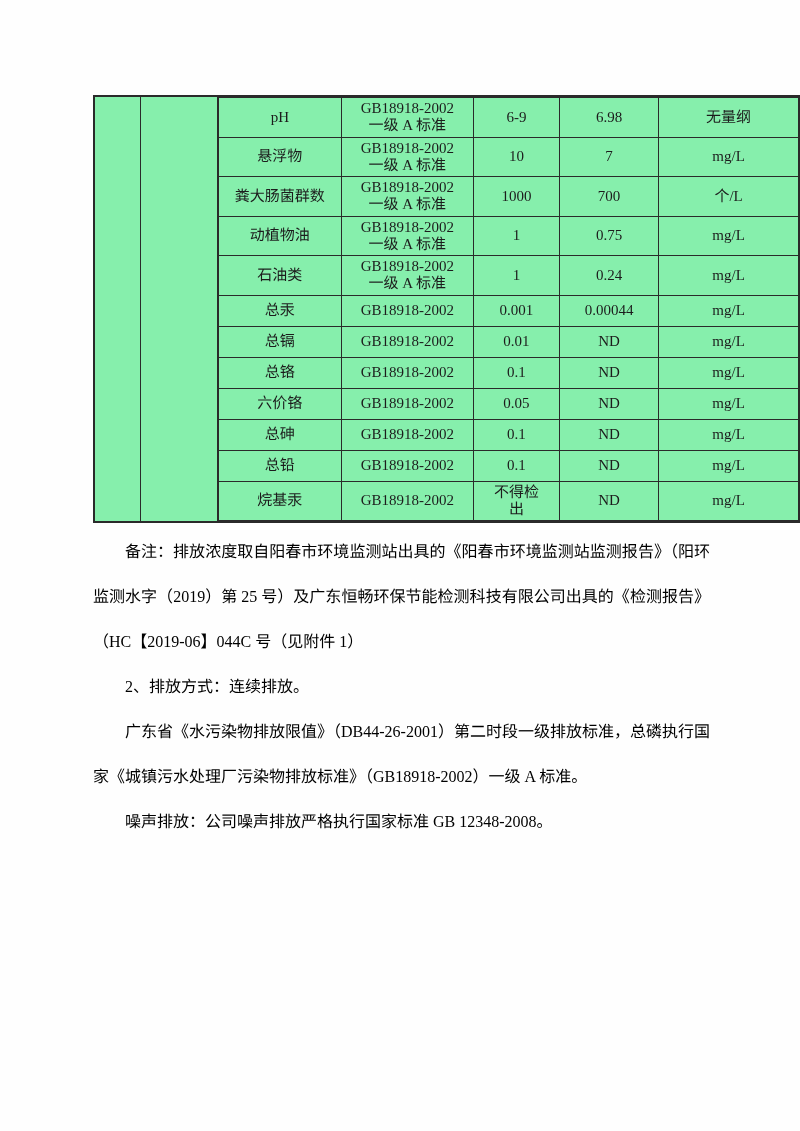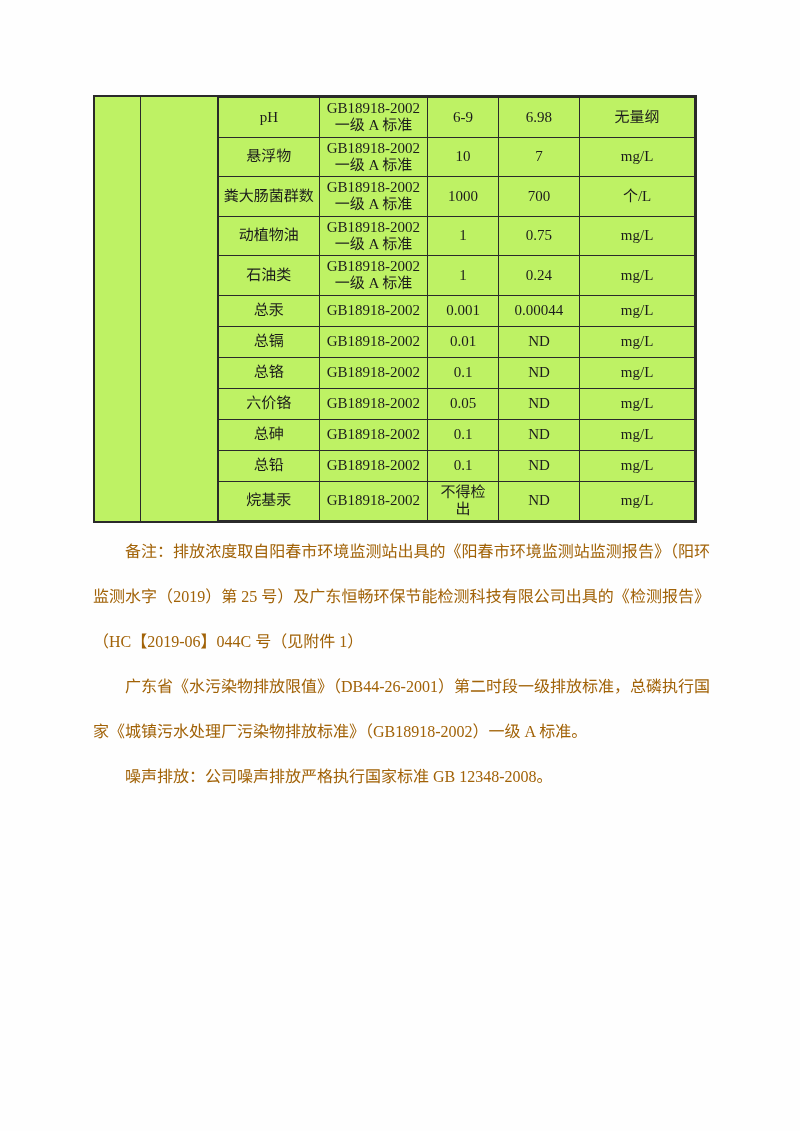--- a/index.html
+++ b/index.html
@@ -19,24 +19,24 @@
   }
   .content {
     position: absolute;
     left: 93px;
     top: 95px;
     width: 617px;
   }
   
   .doc-table {
     display: flex;
-    width: 604px;
+    width: 708px;
     border: 2px solid #2a2a2a;
     box-sizing: border-box;
-    background: #bef264;
+    background: #86efac;
   }
   .span-col {
     box-sizing: border-box;
     border-right: 1px solid #2a2a2a;
   }
   .col-a { width: 46px; }
   .col-b { width: 77px; }
   .doc-table table {
     flex: 1;
     border-collapse: collapse;
@@ -62,21 +62,21 @@
   .body-text {
     margin-top: 6px;
     width: 617px;
   }
   .body-text p {
     margin: 0;
     font-size: 16px;
     line-height: 45px;
     text-align: justify;
     text-indent: 32px;
-    color: #a16207;
+    color: #000000;
   }
 </style>
 </head>
 <body>
 
 <div class="page">
   <div class="content">
 
     <div class="doc-table">
       <div class="span-col col-a"></div>
@@ -193,18 +193,19 @@
 出</td>
               <td>ND</td>
               <td>mg/L</td>
             </tr>
           </tbody>
       </table>
     </div>
 
     <div class="body-text">
       <p>备注：排放浓度取自阳春市环境监测站出具的《阳春市环境监测站监测报告》（阳环监测水字（2019）第 25 号）及广东恒畅环保节能检测科技有限公司出具的《检测报告》（HC【2019-06】044C 号（见附件 1）</p>
+      <p>2、排放方式：连续排放。</p>
       <p>广东省《水污染物排放限值》（DB44-26-2001）第二时段一级排放标准，总磷执行国家《城镇污水处理厂污染物排放标准》（GB18918-2002）一级 A 标准。</p>
       <p>噪声排放：公司噪声排放严格执行国家标准 GB 12348-2008。</p>
     </div>
 
   </div>
 </div>
 
 </body></html>

